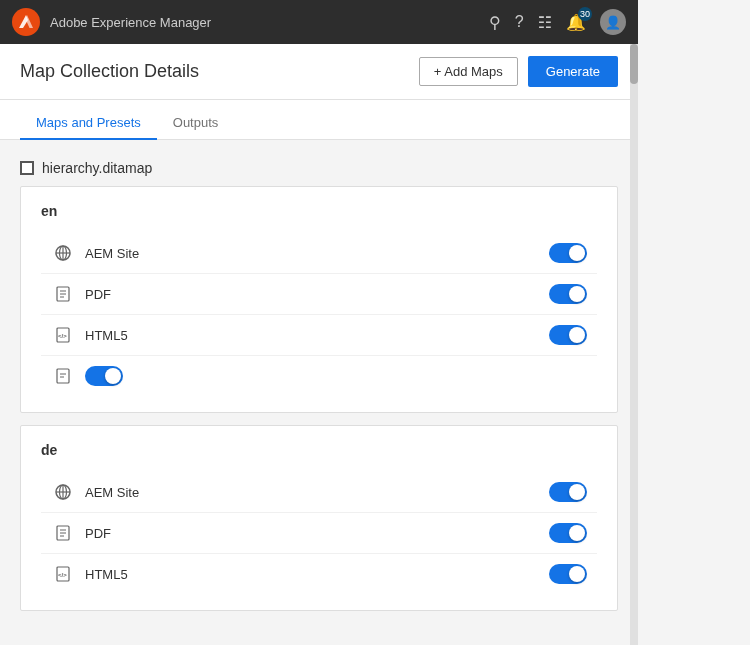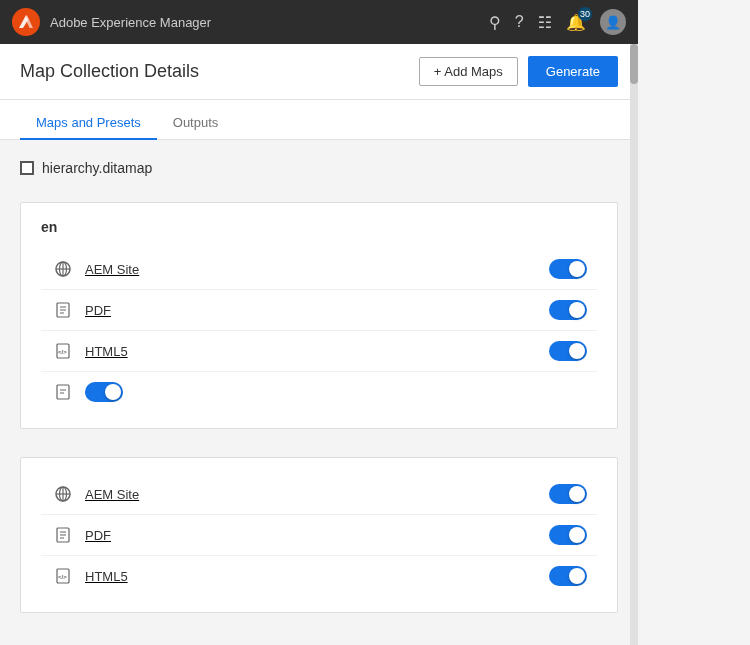--- a/index.html
+++ b/index.html
@@ -147,56 +147,55 @@
       background: #f4f4f4;
       height: calc(645px - 44px - 56px - 40px);
       overflow-y: auto;
       padding: 20px;
     }
 
     .checkbox-row {
       display: flex;
       align-items: center;
       gap: 8px;
-      margin-bottom: 26px;
+      margin-bottom: 10px;
     }
     .checkbox-box {
       width: 14px;
       height: 14px;
       border: 2px solid #555;
       background: #fff;
       flex-shrink: 0;
     }
     .checkbox-label {
       font-size: 14px;
       color: #333;
     }
 
     
     .card {
       background: #fff;
       border: 1px solid #ddd;
       border-radius: 2px;
       padding: 16px 20px;
-      margin-bottom: 28px;
+      margin-bottom: 12px;
     }
     .card-lang {
       font-size: 14px;
       font-weight: 600;
       color: #333;
       margin-bottom: 14px;
     }
 
     
     .output-row {
       display: flex;
       align-items: center;
       padding: 8px 10px;
       border-bottom: 1px solid #f0f0f0;
-      text-decoration: underline;
     }
     .output-row:last-child {
       border-bottom: none;
     }
     .output-icon {
       width: 24px;
       height: 24px;
       display: flex;
       align-items: center;
       justify-content: center;
@@ -361,20 +360,21 @@
               <line x1="4" y1="9" x2="8" y2="9" stroke="#666" stroke-width="1"></line>
             </svg>
         </div>
         <div class="toggle">
             <div class="toggle-knob"></div>
           </div>
       </div>
     </div>
 
     <div class="card">
+      <div class="card-lang">de</div>
 
       <div class="output-row">
         <div class="output-icon">
           <svg width="16" height="16" viewBox="0 0 16 16" fill="#666">
               <circle cx="8" cy="8" r="7" stroke="#666" stroke-width="1.5" fill="none"></circle>
               <ellipse cx="8" cy="8" rx="3.5" ry="7" stroke="#666" stroke-width="1.2" fill="none"></ellipse>
               <line x1="1" y1="8" x2="15" y2="8" stroke="#666" stroke-width="1.2"></line>
               <line x1="8" y1="1" x2="8" y2="15" stroke="#666" stroke-width="1.2"></line>
             </svg>
         </div>

